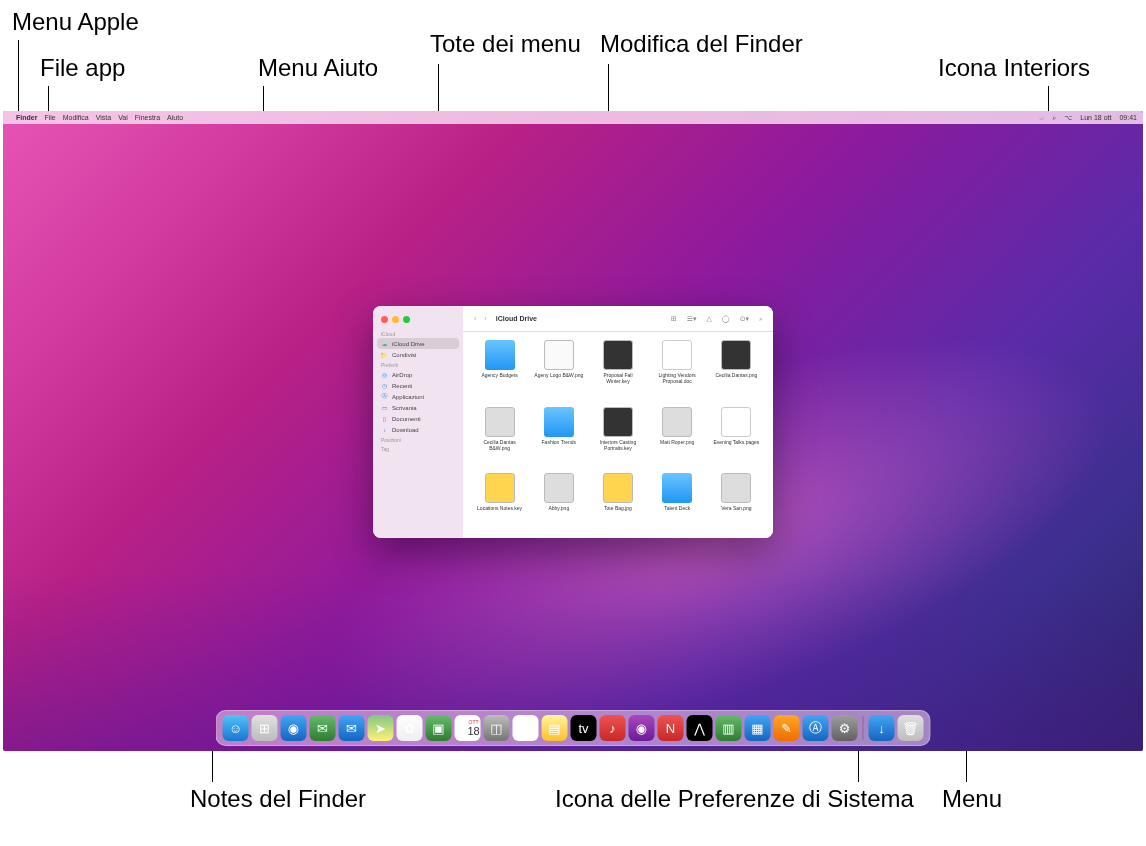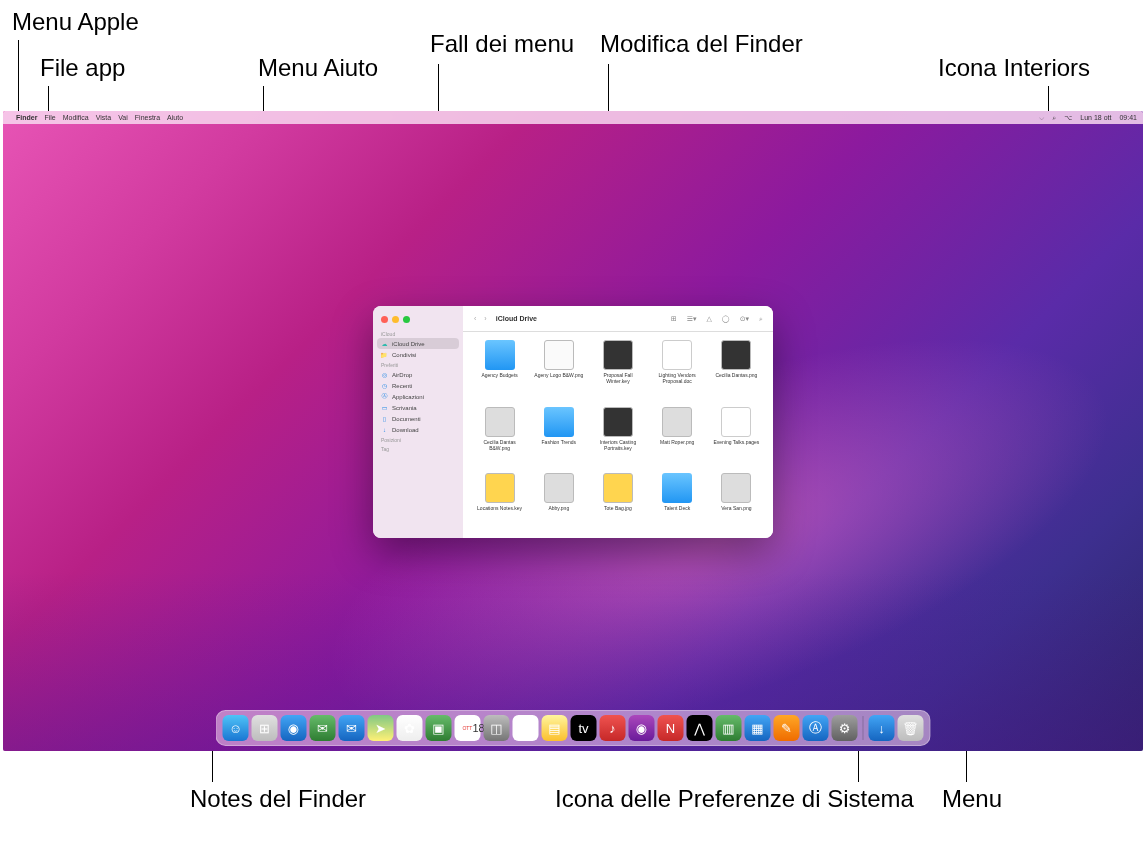--- a/index.html
+++ b/index.html
@@ -47,21 +47,21 @@
 .dock-icon{width:26px;height:26px;border-radius:6px;display:flex;align-items:center;justify-content:center;font-size:13px;color:#fff;cursor:default;}
 .dock-sep{width:1px;height:24px;background:rgba(0,0,0,0.2);margin:0 2px;}
 .di-finder{background:linear-gradient(#4fc3f7,#1976d2);}
 .di-launchpad{background:linear-gradient(#e0e0e0,#bdbdbd);}
 .di-safari{background:linear-gradient(#42a5f5,#1565c0);}
 .di-messages{background:linear-gradient(#66bb6a,#2e7d32);}
 .di-mail{background:linear-gradient(#42a5f5,#1565c0);}
 .di-maps{background:linear-gradient(#81c784,#fff176);}
 .di-photos{background:linear-gradient(#fff,#eee);}
 .di-facetime{background:linear-gradient(#66bb6a,#2e7d32);}
-.di-calendar{background:#fff;color:#e53935;flex-direction:row;font-size:5px;padding-left:12px;}
+.di-calendar{background:#fff;color:#e53935;flex-direction:column;font-size:5px;padding-left:12px;}
 .di-calendar .num{font-size:11px;color:#333;}
 .di-contacts{background:linear-gradient(#bdbdbd,#757575);}
 .di-reminders{background:#fff;}
 .di-notes{background:linear-gradient(#fff59d,#fbc02d);}
 .di-tv{background:#000;}
 .di-music{background:linear-gradient(#ef5350,#c62828);}
 .di-podcasts{background:linear-gradient(#ab47bc,#6a1b9a);}
 .di-news{background:linear-gradient(#ef5350,#c62828);}
 .di-stocks{background:#000;}
 .di-numbers{background:linear-gradient(#66bb6a,#2e7d32);}
@@ -71,21 +71,21 @@
 .di-prefs{background:linear-gradient(#9e9e9e,#616161);}
 .di-downloads{background:linear-gradient(#42a5f5,#1565c0);}
 .di-trash{background:linear-gradient(#e0e0e0,#bdbdbd);}
 </style>
 </head>
 <body>
 
 <div class="callout" style="top:8px;left:12px">Menu Apple</div>
 <div class="callout" style="top:54px;left:40px">File app</div>
 <div class="callout" style="top:54px;left:258px">Menu Aiuto</div>
-<div class="callout" style="top:30px;left:430px">Fall dei menu</div>
+<div class="callout" style="top:30px;left:430px">Tote dei menu</div>
 <div class="callout" style="top:30px;left:600px">Modifica del Finder</div>
 <div class="callout" style="top:54px;left:938px">Icona Interiors</div>
 <div class="callout" style="top:785px;left:190px">Notes del Finder</div>
 <div class="callout" style="top:785px;left:555px;white-space:pre-line;text-align:center">Icona delle Preferenze di Sistema</div>
 <div class="callout" style="top:785px;left:942px">Menu</div>
 
 <div class="callout-line" style="top:40px;left:18px;width:1px;height:73px"></div>
 <div class="callout-line" style="top:86px;left:48px;width:1px;height:27px"></div>
 <div class="callout-line" style="top:86px;left:263px;width:1px;height:27px"></div>
 <div class="callout-line" style="top:113px;left:232px;width:31px;height:1px"></div>

